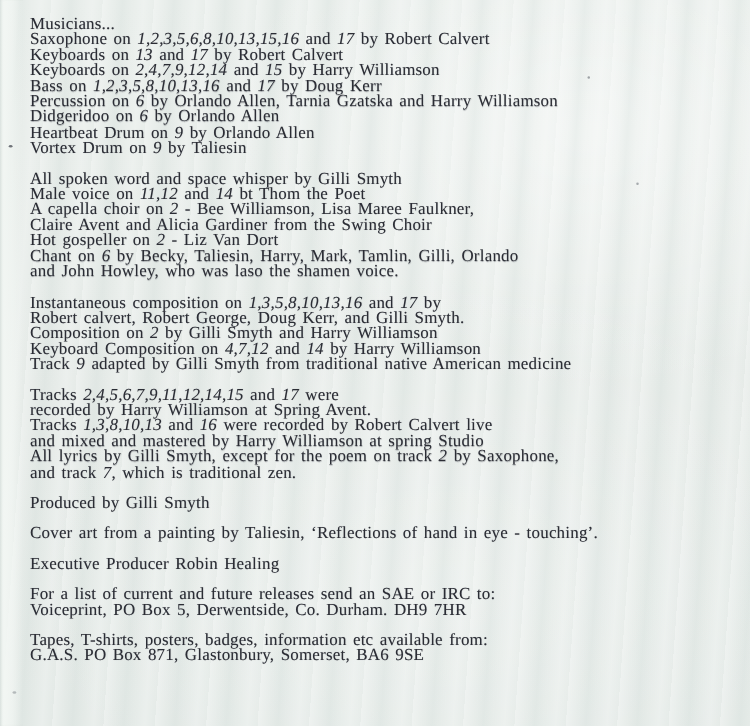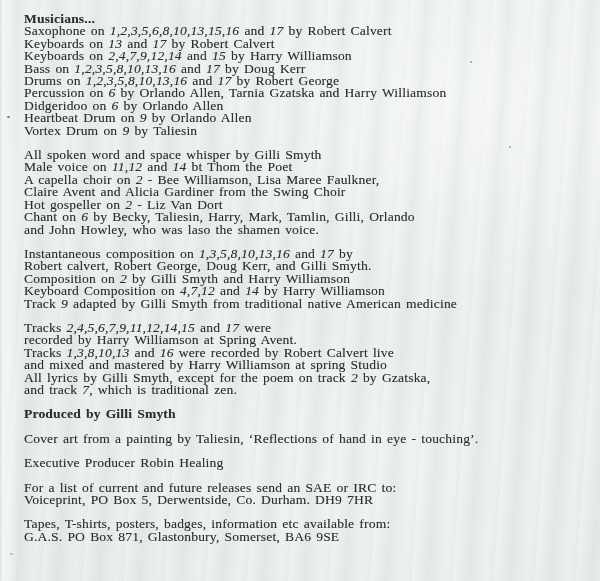--- a/index.html
+++ b/index.html
@@ -39,36 +39,35 @@
     position:absolute;left:24px;top:13px;right:8px;
     color:var(--ink);
     font-size:13.5px;line-height:12.4px;
     letter-spacing:0.2px;word-spacing:1.5px;
     text-shadow:0.2px 0.2px 0.6px rgba(46,48,60,0.35);
   }
   .para{margin:0 0 12px 0;}
   .line{white-space:pre;}
   .r{font-style:normal;font-weight:normal;}
   .i{font-style:italic;}
-  .b{font-weight:bold;}
+  .b{font-weight:normal;}
   .speck{position:absolute;border-radius:50%;pointer-events:none;}
 </style>
 </head>
 <body>
 
 <div class="page">
   <div class="paper-edge"></div>
   <div class="content" id="doc-content">
       <div class="para">
         <div class="line"><span class="b">Musicians...</span></div>
         <div class="line"><span class="r">Saxophone on </span><span class="i">1,2,3,5,6,8,10,13,15,16</span><span class="r"> and </span><span class="i">17</span><span class="r"> by Robert Calvert</span></div>
         <div class="line"><span class="r">Keyboards on </span><span class="i">13</span><span class="r"> and </span><span class="i">17</span><span class="r"> by Robert Calvert</span></div>
         <div class="line"><span class="r">Keyboards on </span><span class="i">2,4,7,9,12,14</span><span class="r"> and </span><span class="i">15</span><span class="r"> by Harry Williamson</span></div>
         <div class="line"><span class="r">Bass on </span><span class="i">1,2,3,5,8,10,13,16</span><span class="r"> and </span><span class="i">17</span><span class="r"> by Doug Kerr</span></div>
-        <div class="line"><span class="r">Drums on </span><span class="i">1,2,3,5,8,10,13,16</span><span class="r"> and </span><span class="i">17</span><span class="r"> by Robert George</span></div>
         <div class="line"><span class="r">Percussion on </span><span class="i">6</span><span class="r"> by Orlando Allen, Tarnia Gzatska and Harry Williamson</span></div>
         <div class="line"><span class="r">Didgeridoo on </span><span class="i">6</span><span class="r"> by Orlando Allen</span></div>
         <div class="line"><span class="r">Heartbeat Drum on </span><span class="i">9</span><span class="r"> by Orlando Allen</span></div>
         <div class="line"><span class="r">Vortex Drum on </span><span class="i">9</span><span class="r"> by Taliesin</span></div>
       </div>
       <div class="para">
         <div class="line"><span class="r">All spoken word and space whisper by Gilli Smyth</span></div>
         <div class="line"><span class="r">Male voice on </span><span class="i">11,12</span><span class="r"> and </span><span class="i">14</span><span class="r"> bt Thom the Poet</span></div>
         <div class="line"><span class="r">A capella choir on </span><span class="i">2</span><span class="r"> - Bee Williamson, Lisa Maree Faulkner,</span></div>
         <div class="line"><span class="r">Claire Avent and Alicia Gardiner from the Swing Choir</span></div>
@@ -81,21 +80,21 @@
         <div class="line"><span class="r">Robert calvert, Robert George, Doug Kerr, and Gilli Smyth.</span></div>
         <div class="line"><span class="r">Composition on </span><span class="i">2</span><span class="r"> by Gilli Smyth and Harry Williamson</span></div>
         <div class="line"><span class="r">Keyboard Composition on </span><span class="i">4,7,12</span><span class="r"> and </span><span class="i">14</span><span class="r"> by Harry Williamson</span></div>
         <div class="line"><span class="r">Track </span><span class="i">9</span><span class="r"> adapted by Gilli Smyth from traditional native American medicine</span></div>
       </div>
       <div class="para">
         <div class="line"><span class="r">Tracks </span><span class="i">2,4,5,6,7,9,11,12,14,15</span><span class="r"> and </span><span class="i">17</span><span class="r"> were</span></div>
         <div class="line"><span class="r">recorded by Harry Williamson at Spring Avent.</span></div>
         <div class="line"><span class="r">Tracks </span><span class="i">1,3,8,10,13</span><span class="r"> and </span><span class="i">16</span><span class="r"> were recorded by Robert Calvert live</span></div>
         <div class="line"><span class="r">and mixed and mastered by Harry Williamson at spring Studio</span></div>
-        <div class="line"><span class="r">All lyrics by Gilli Smyth, except for the poem on track </span><span class="i">2</span><span class="r"> by Gzatska,</span></div>
+        <div class="line"><span class="r">All lyrics by Gilli Smyth, except for the poem on track </span><span class="i">2</span><span class="r"> by Saxophone,</span></div>
         <div class="line"><span class="r">and track </span><span class="i">7</span><span class="r">, which is traditional zen.</span></div>
       </div>
       <div class="para">
         <div class="line"><span class="b">Produced by Gilli Smyth</span></div>
       </div>
       <div class="para">
         <div class="line"><span class="r">Cover art from a painting by Taliesin, ‘Reflections of hand in eye - touching’.</span></div>
       </div>
       <div class="para">
         <div class="line"><span class="r">Executive Producer Robin Healing</span></div>

